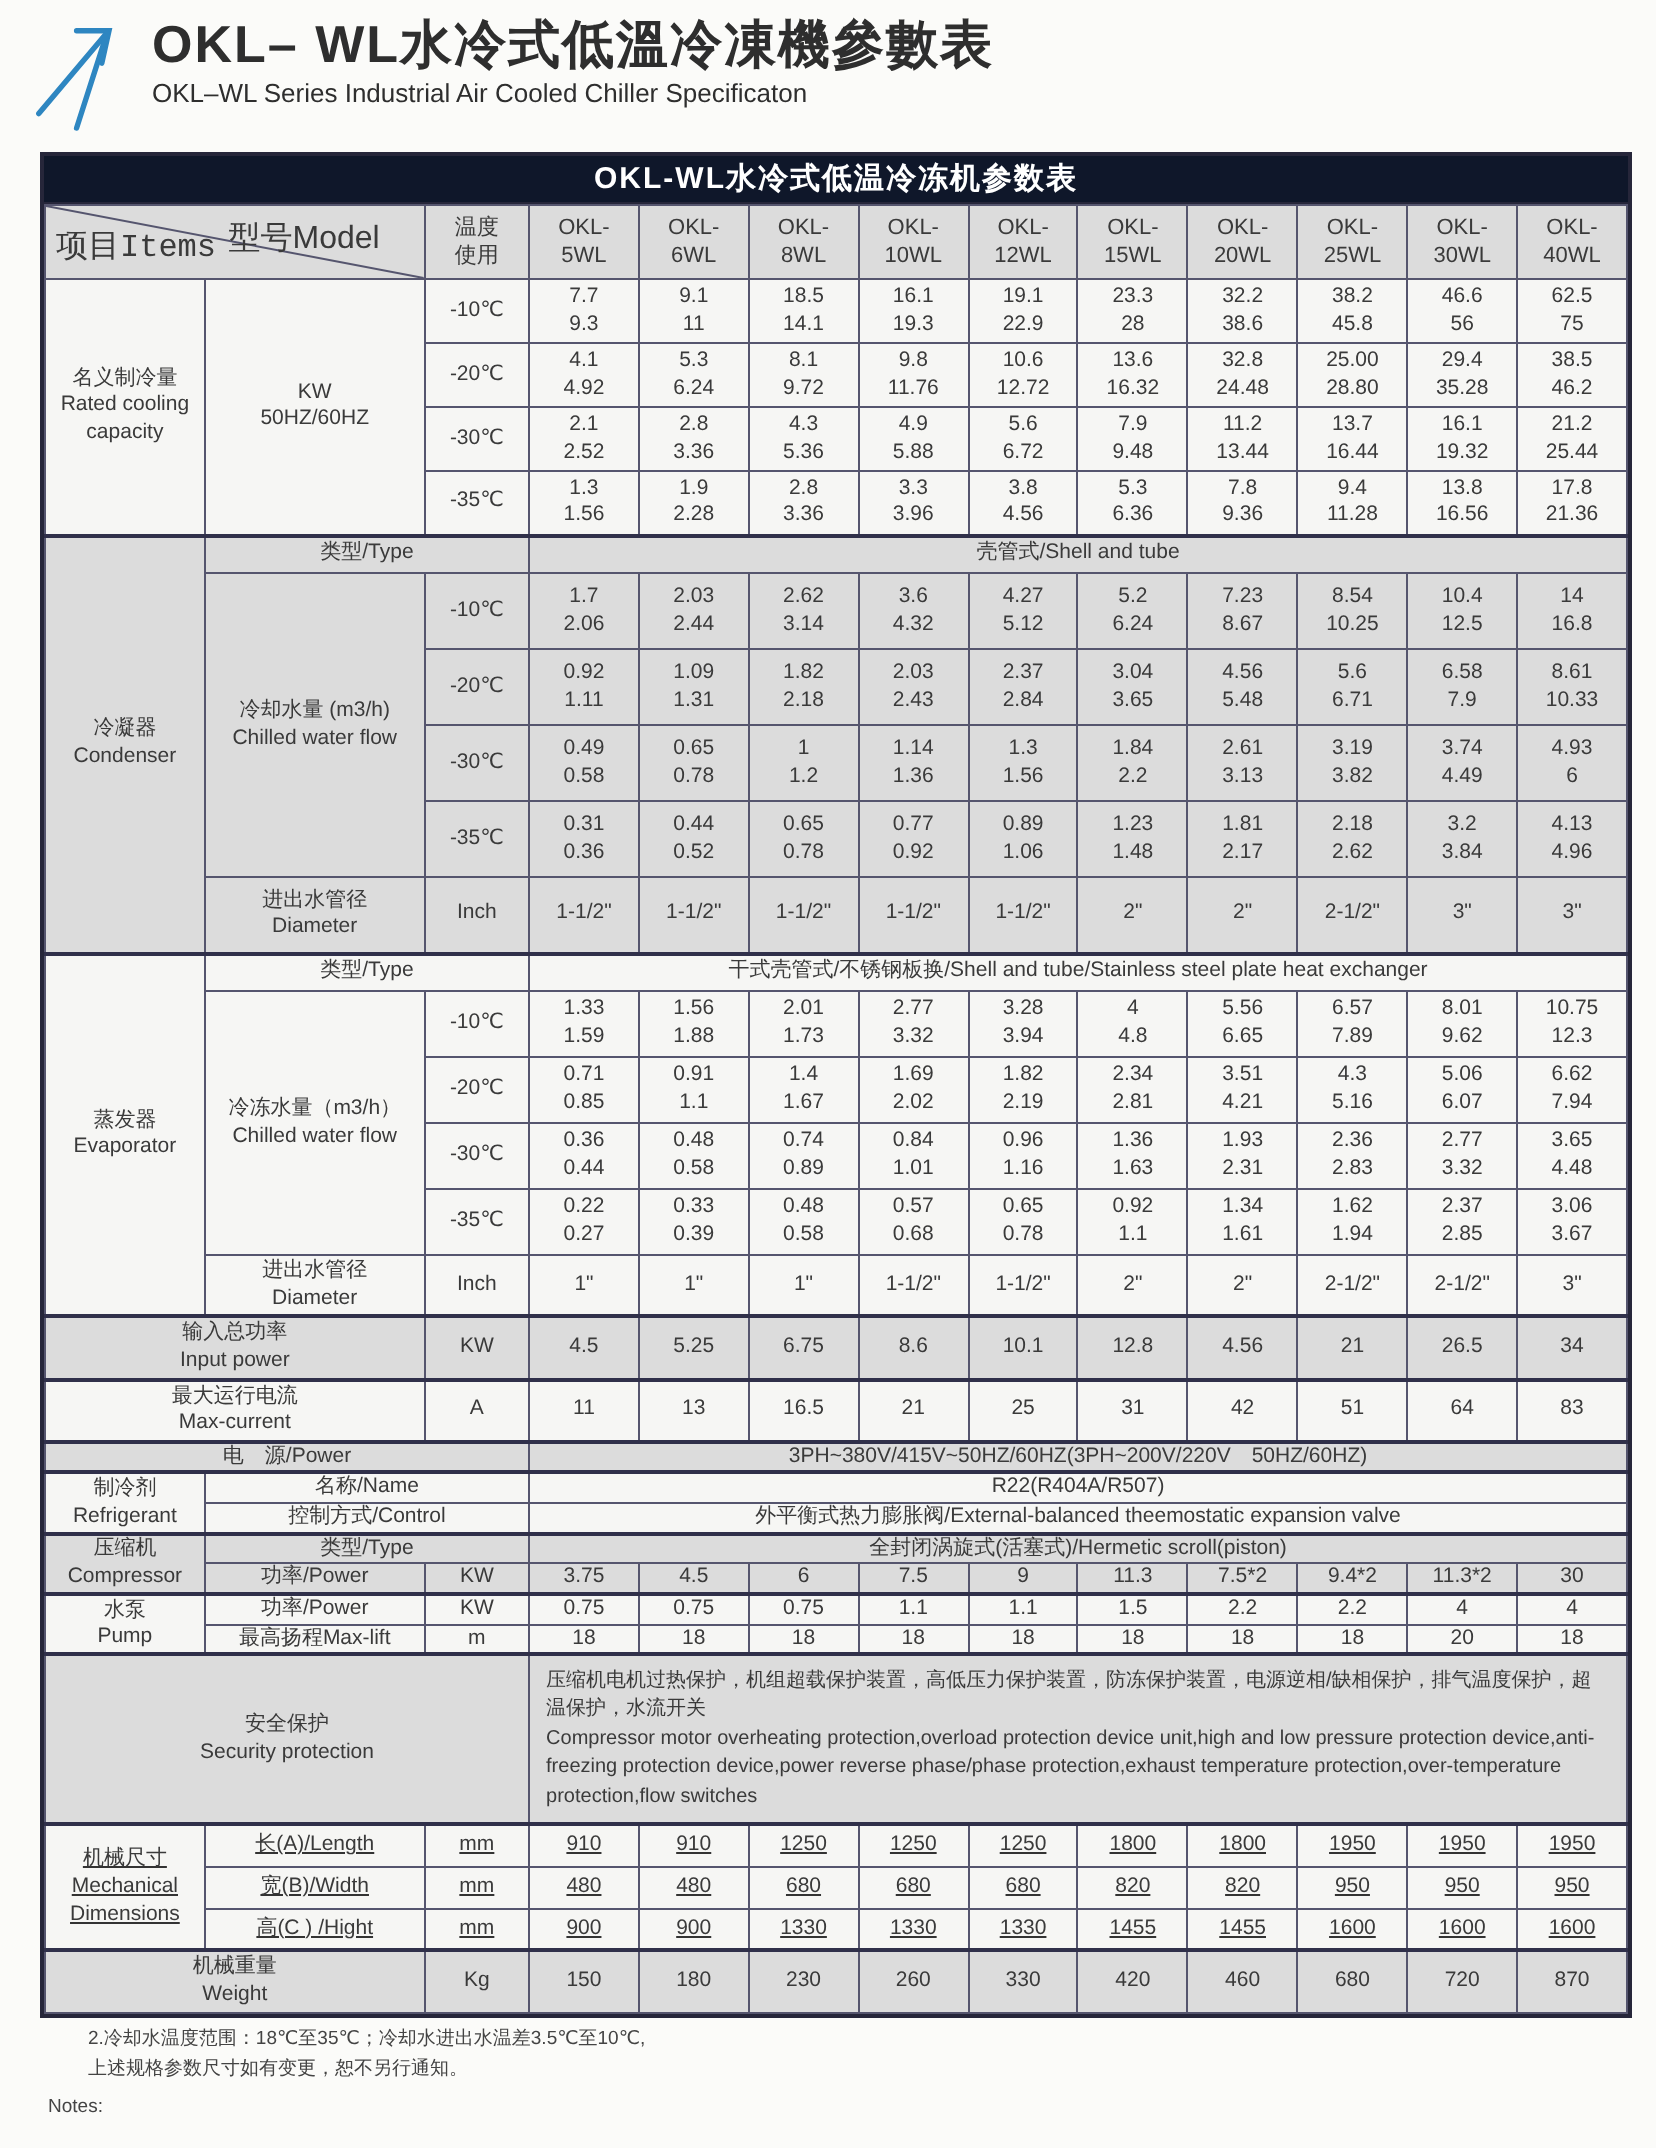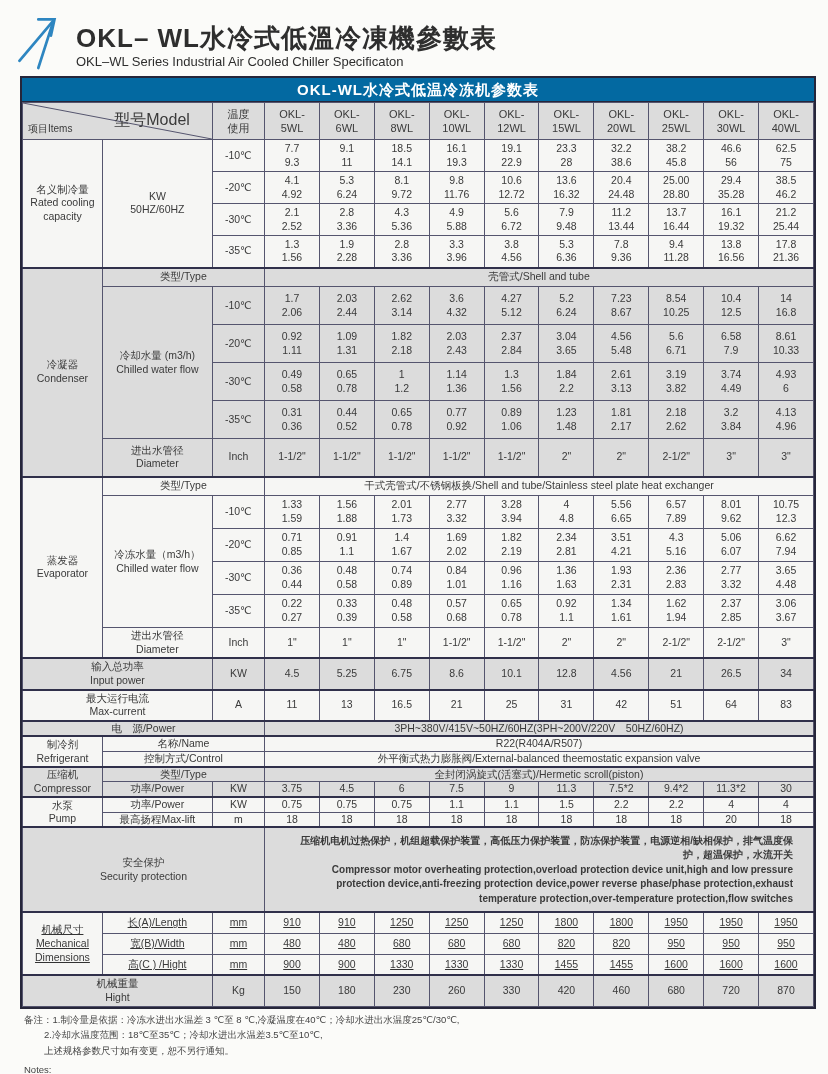--- a/index.html
+++ b/index.html
@@ -2,63 +2,63 @@
 <html><head>
 <meta charset="utf-8">
 <style>
   html,body { margin:0; padding:0; }
   body {
     width:828px; height:1074px; overflow:hidden;
     background:#fbfbf9; color:#333;
     font-family:"Liberation Sans","DejaVu Sans",sans-serif;
   }
   
-  .page-header { display:flex; align-items:flex-end; padding:8px 0 0 14px; height:62px; }
+  .page-header { display:flex; align-items:flex-start; padding:8px 0 0 14px; height:62px; }
   .logo { width:54px; height:58px; flex:0 0 54px; }
   .logo svg { width:100%; height:100%; }
   .titles { margin-left:8px; }
   .title-cn { font-size:26px; font-weight:bold; color:#2e2e2e; letter-spacing:1px; line-height:1.15; }
   .title-en { font-size:13px; color:#2e2e2e; line-height:1.2; margin-top:1px; }
 
   
   .table-wrap { width:792px; margin:6px 16px 0 20px; border:2px solid #26263a; background:#f6f6f4; }
   .banner {
-    background:#0369a1; color:#ffffff; text-align:center;
+    background:#0f172a; color:#ffffff; text-align:center;
     font-size:15px; font-weight:bold; height:23px; line-height:23px;
     border-bottom:1px solid #26263a; letter-spacing:1px;
   }
   table { border-collapse:collapse; table-layout:fixed; width:100%; }
   td {
     border:1px solid #55556e;
     text-align:center; vertical-align:middle;
     font-size:10.5px; line-height:1.3; padding:1px 2px;
     white-space:pre-line; color:#3a3a3a; overflow:hidden;
   }
   tr.g td { background:#dcdcdc; }
   tr.sec td { border-top:2px solid #30304a; }
-  td.left { text-align:right; padding:4px 20px; line-height:1.45; font-size:10px;font-weight:bold; }
+  td.left { text-align:left; padding:4px 8px; line-height:1.45; font-size:10px; }
 
   tr.hdr   { height:37px; }  tr.hdr td { font-size:11px; }
   tr.rcap  { height:32px; }
   tr.rtype { height:19px; }
   tr.rcf   { height:38px; }
   tr.rdiam { height:38px; }
   tr.ref   { height:33px; }
   tr.rdiam2{ height:28px; }
   tr.r30   { height:30px; }
   tr.r16   { height:15px;padding-left:40px; } tr.r16 td { padding:0 2px; }
   tr.rsec  { height:85px; }
   tr.rdim  { height:21px;text-decoration:underline; }
   tr.rwt   { height:26px; }
 
   
   td.diag { position:relative; padding:0; }
   td.diag .dline { position:absolute; left:0; top:0; width:100%; height:100%; }
   td.diag .dline line { stroke:#55556e; stroke-width:1; vector-effect:non-scaling-stroke; }
-  td.diag .da { position:absolute; left:5px; bottom:4px; font-size:10px; }
+  td.diag .da { position:absolute; left:5px; bottom:4px; font-size:16px;font-family:Liberation Mono, monospace; }
   td.diag .db { position:absolute; right:22px; top:7px; font-size:16px; }
 
   
   .notes { margin:5px 14px 0 24px; font-size:9.5px; color:#444; line-height:1.25; }
   .notes .ln { margin-top:4px; }
   .notes .ind { padding-left:20px; }
   .notes .en-label { margin-top:7px; }
 </style>
 </head>
 <body>
@@ -160,21 +160,21 @@
           <td>5.3
 6.24</td>
           <td>8.1
 9.72</td>
           <td>9.8
 11.76</td>
           <td>10.6
 12.72</td>
           <td>13.6
 16.32</td>
-          <td>20.4
+          <td>32.8
 24.48</td>
           <td>25.00
 28.80</td>
           <td>29.4
 35.28</td>
           <td>38.5
 46.2</td>
         </tr>
         <tr class="rcap">
           <td>-30℃</td>
@@ -592,36 +592,35 @@
           <td>1330</td>
           <td>1330</td>
           <td>1455</td>
           <td>1455</td>
           <td>1600</td>
           <td>1600</td>
           <td>1600</td>
         </tr>
         <tr class="g sec rwt">
           <td colspan="2">机械重量
-Hight</td>
+Weight</td>
           <td>Kg</td>
           <td>150</td>
           <td>180</td>
           <td>230</td>
           <td>260</td>
           <td>330</td>
           <td>420</td>
           <td>460</td>
           <td>680</td>
           <td>720</td>
           <td>870</td>
         </tr>
       </tbody>
   </table>
 </div>
 
 <div class="notes">
-  <div class="ln">备注：1.制冷量是依据：冷冻水进出水温差 3 ℃至 8 ℃,冷凝温度在40℃；冷却水进出水温度25℃/30℃,</div>
   <div class="ln ind">2.冷却水温度范围：18℃至35℃；冷却水进出水温差3.5℃至10℃,</div>
   <div class="ln ind">上述规格参数尺寸如有变更，恕不另行通知。</div>
   <div class="ln en-label">Notes:</div>
 
 </div>
 
 </body></html>

